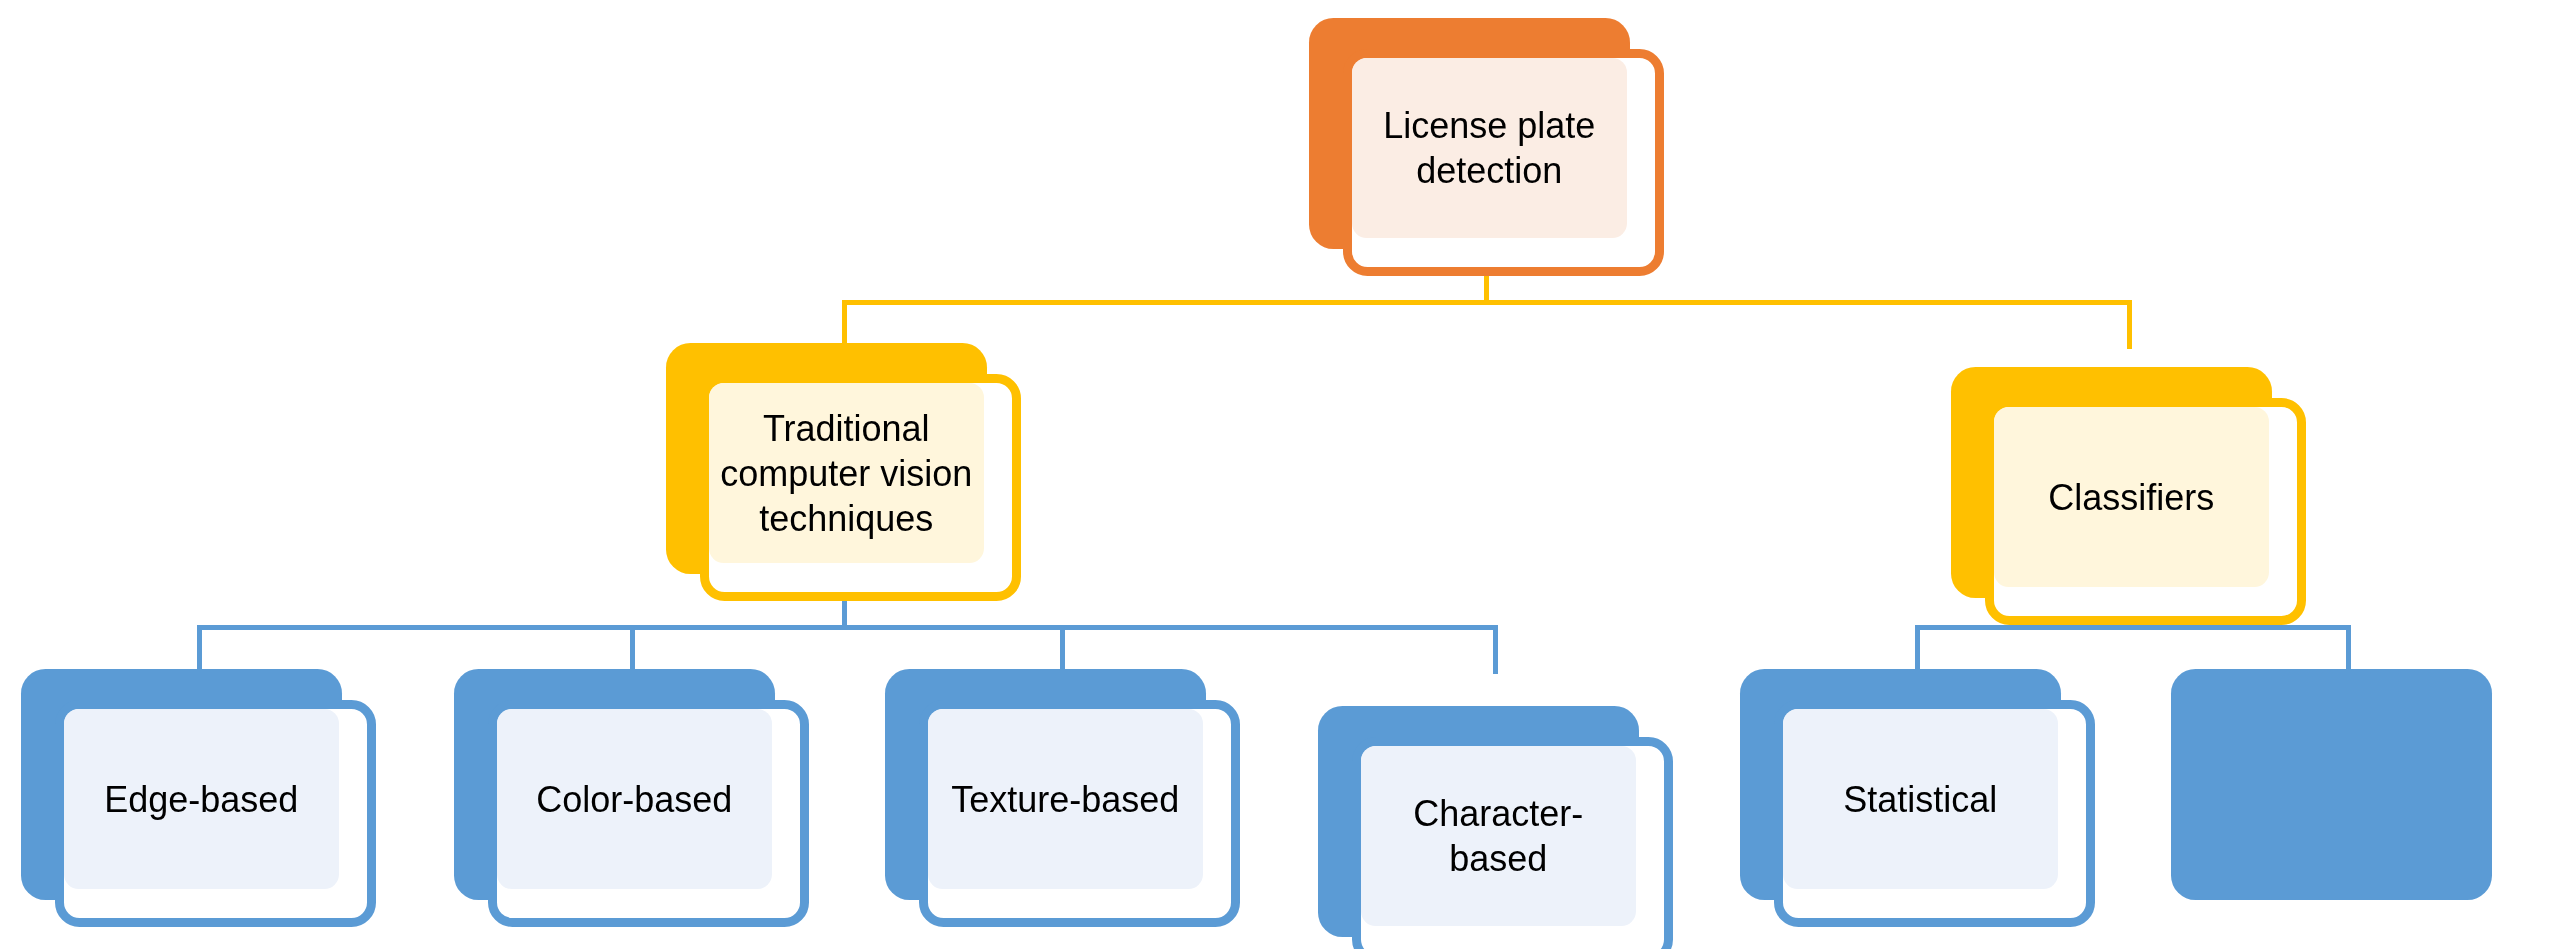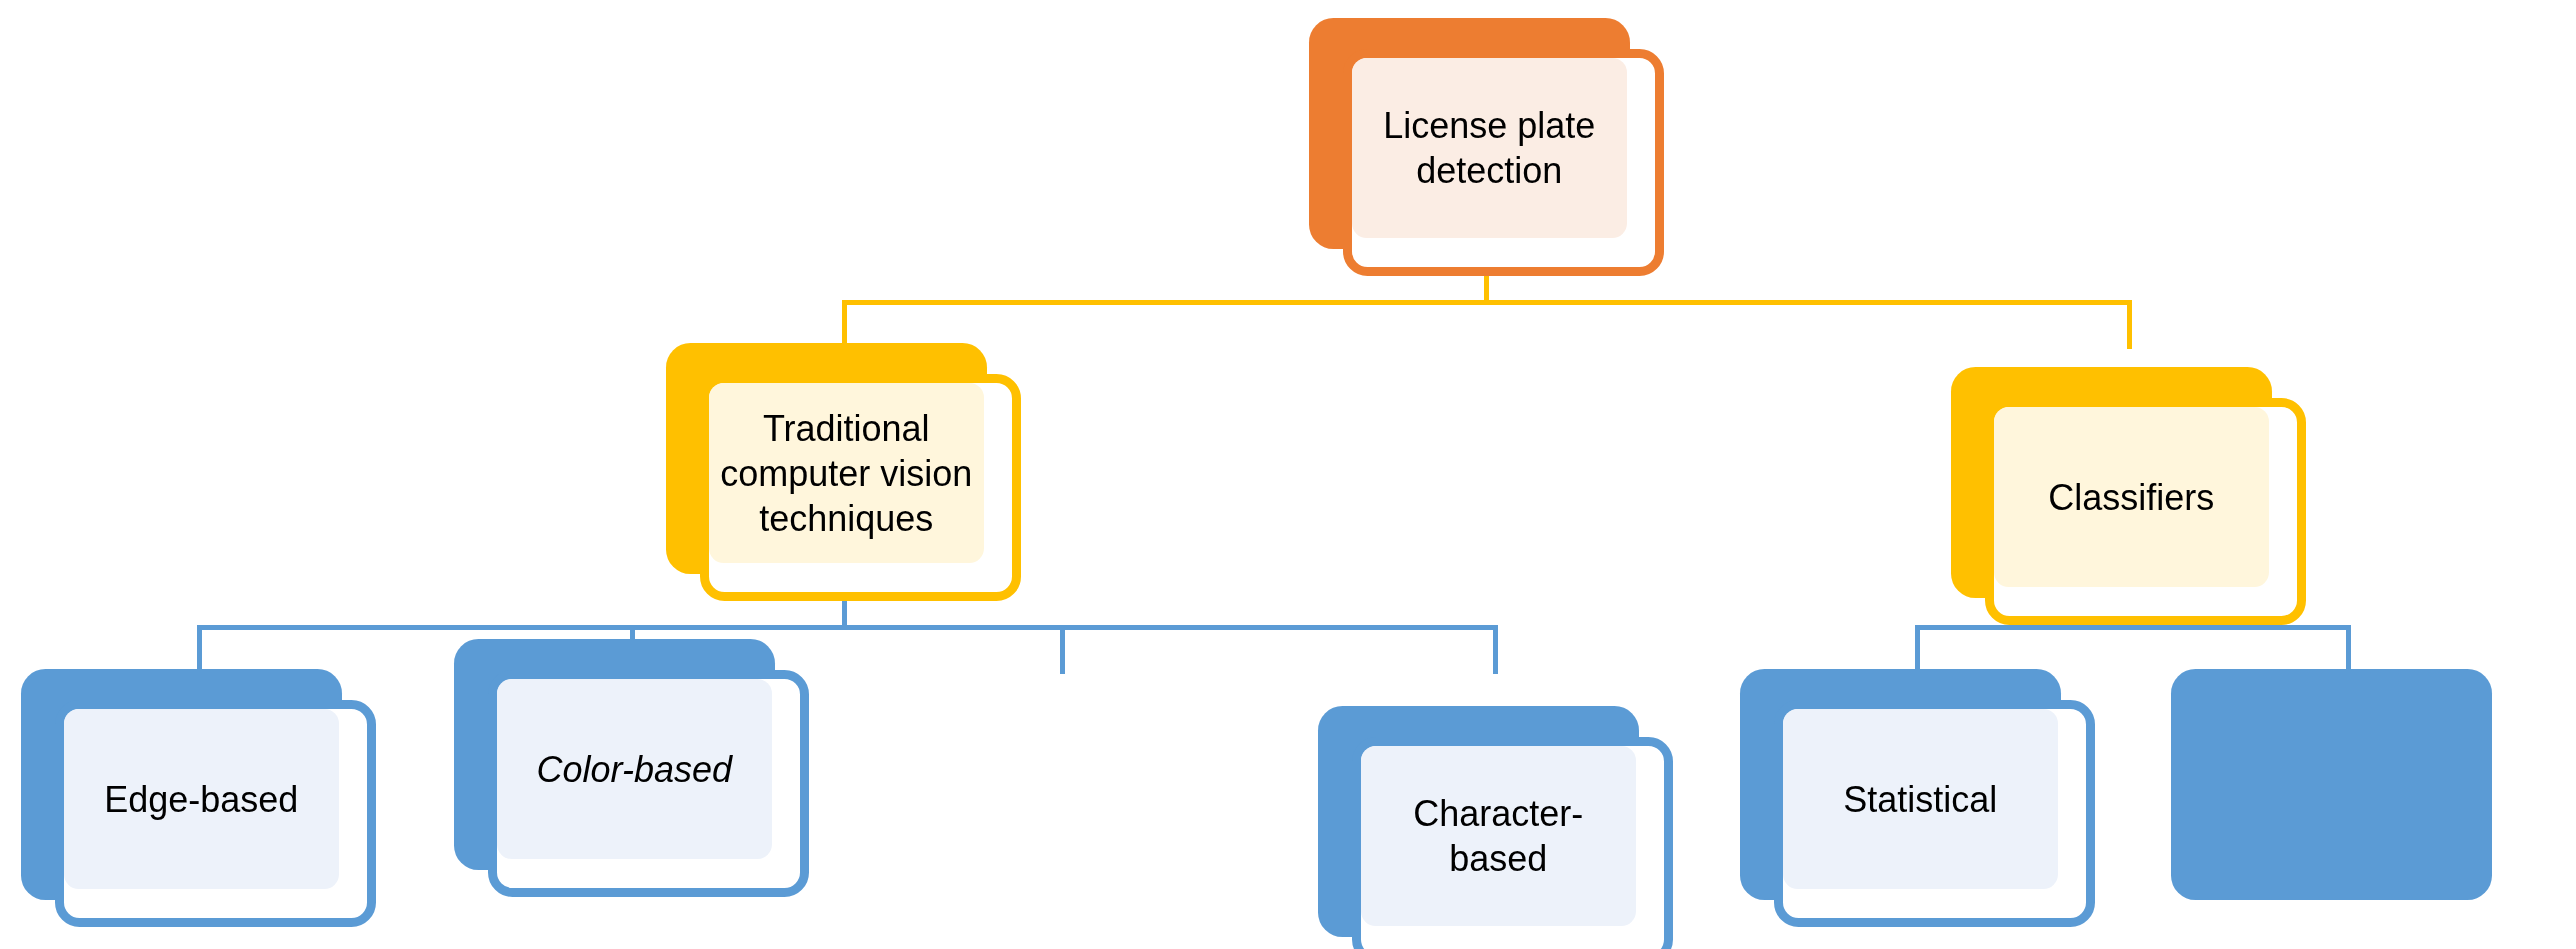--- a/index.html
+++ b/index.html
@@ -133,29 +133,37 @@
 
   <div class="node blue" style="left:21px; top:669px;">
     <div class="back"></div>
     <div class="front">
       <div class="tint">
         <div class="label">Edge-based</div>
       </div>
     </div>
   </div>
 
-  <div class="node blue" style="left:454px; top:639px;font-style:italic;">
+  <div class="node blue" style="left:454px; top:669px;">
     <div class="back"></div>
     <div class="front">
       <div class="tint">
         <div class="label">Color-based</div>
       </div>
     </div>
   </div>
 
+  <div class="node blue" style="left:885px; top:669px;">
+    <div class="back"></div>
+    <div class="front">
+      <div class="tint">
+        <div class="label">Texture-based</div>
+      </div>
+    </div>
+  </div>
 
   <div class="node blue" style="left:1318px; top:706px;">
     <div class="back"></div>
     <div class="front">
       <div class="tint">
         <div class="label">Character-based</div>
       </div>
     </div>
   </div>
 

